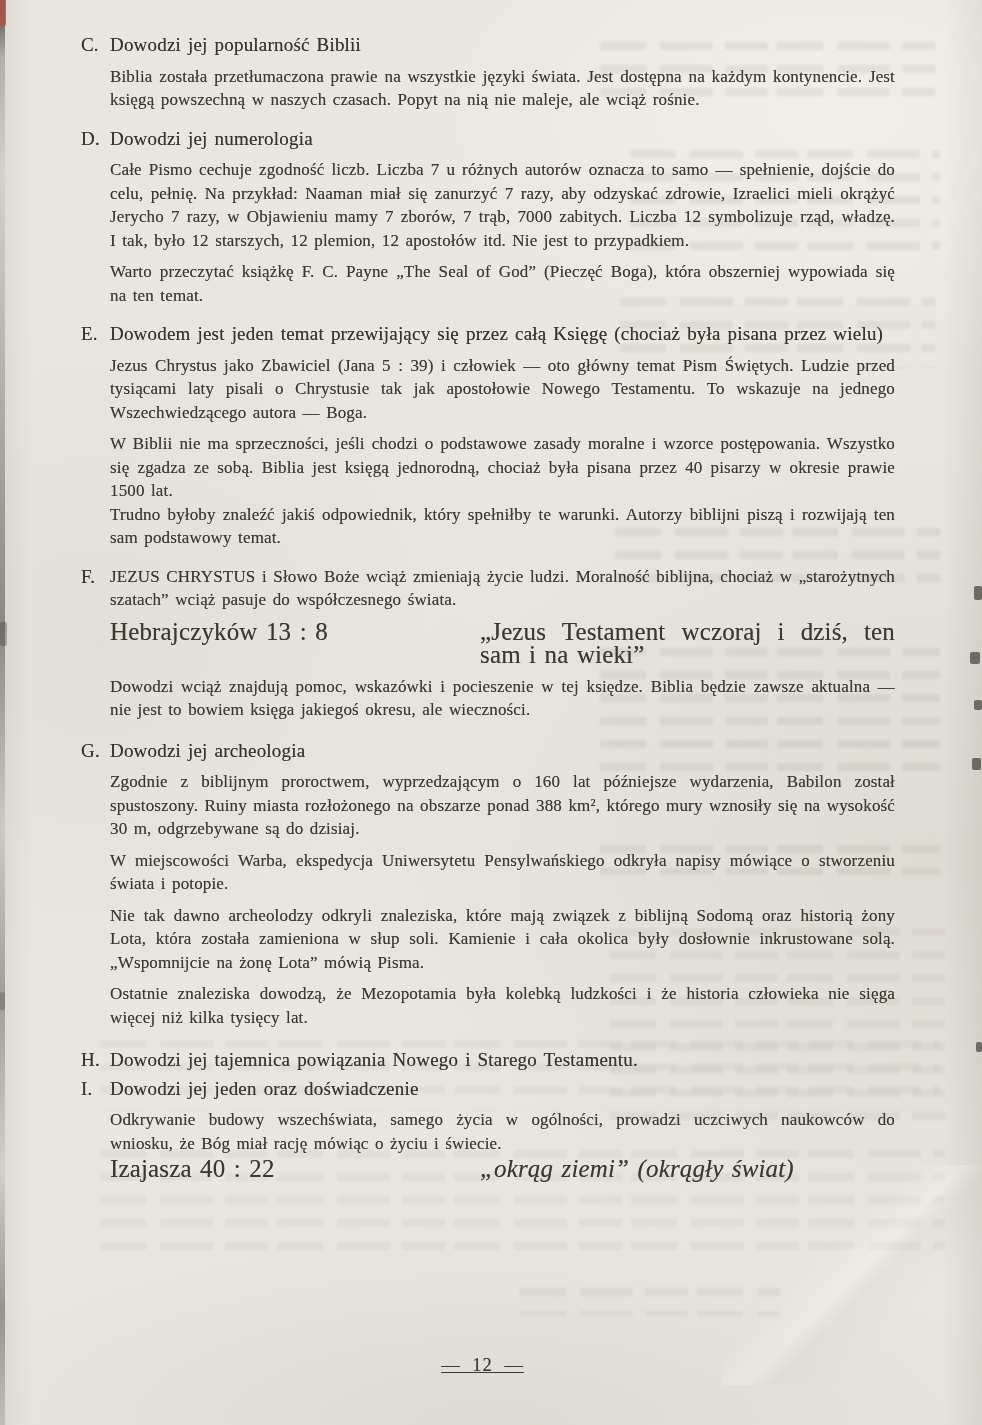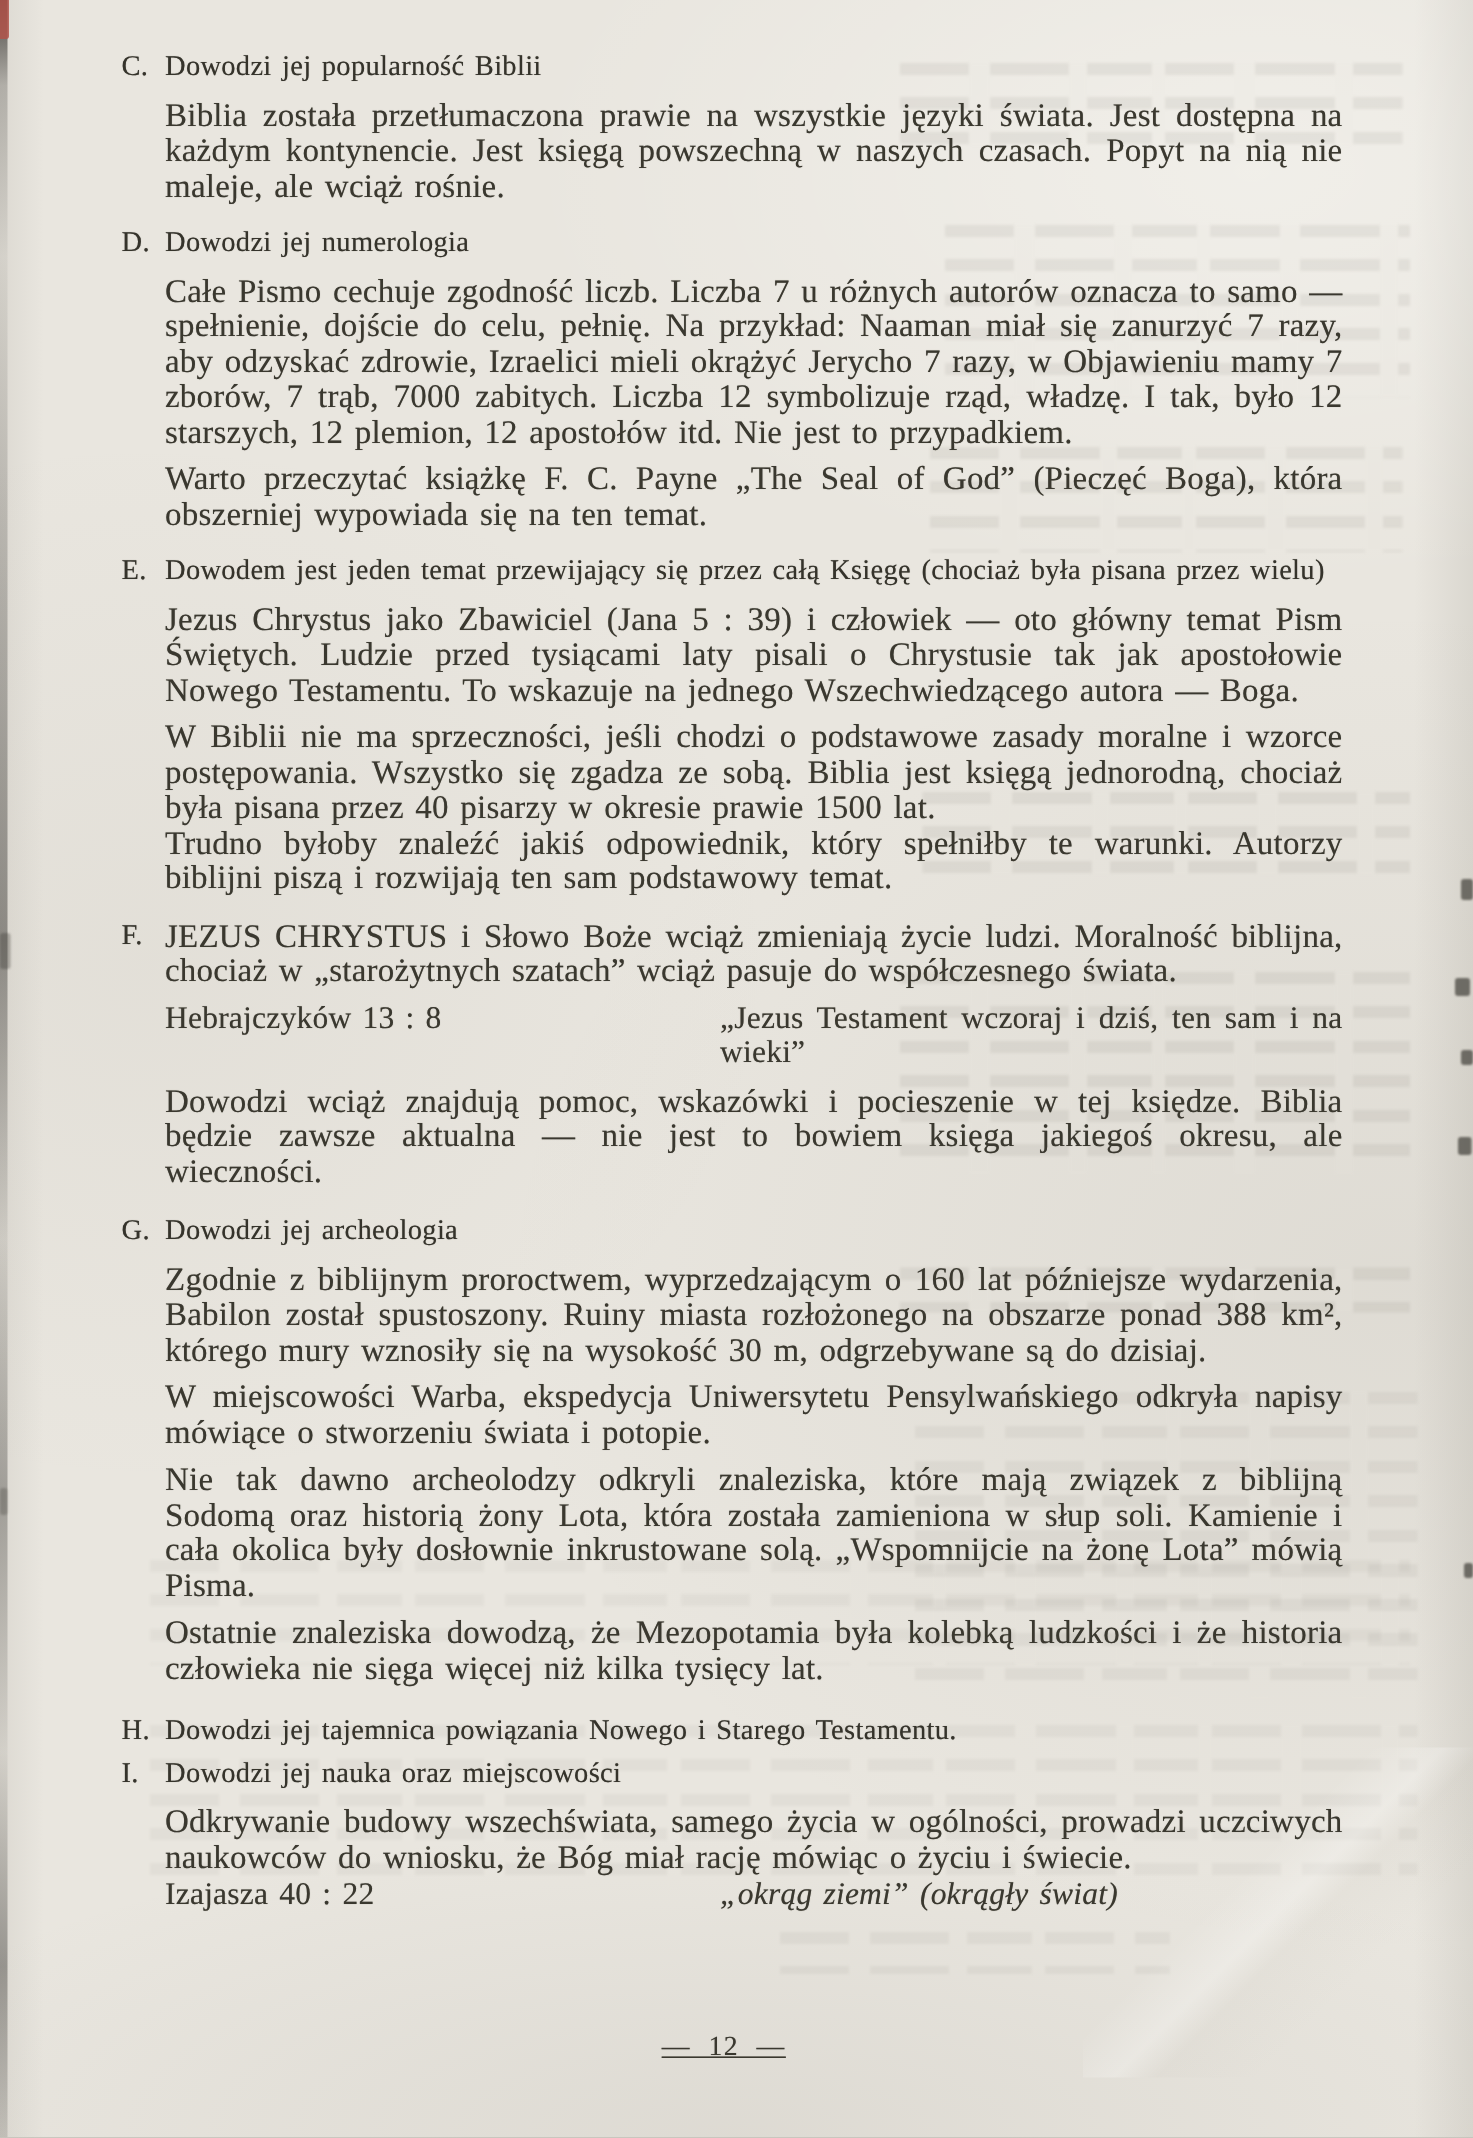--- a/index.html
+++ b/index.html
@@ -20,26 +20,26 @@
   .sec{position:relative;margin-top:15px;}
   .sec:first-child{margin-top:0;}
   .sec-tight{margin-top:5px;}
   .sec-head{
     position:relative;margin:0;font-size:19px;line-height:23.5px;font-weight:normal;
     letter-spacing:0.2px;word-spacing:2px;text-align:justify;
     color:#35332b;text-shadow:0 0 0.5px rgba(53,51,43,0.6);
   }
   .sec-letter{position:absolute;left:-29px;top:0;}
   .para{
-    margin:8px 0 0;font-size:22px;line-height:23.5px;
+    margin:8px 0 0;font-size:17px;line-height:23.5px;
     text-align:justify;letter-spacing:0.15px;word-spacing:2px;
     text-shadow:0 0 0.5px rgba(58,56,47,0.55);
   }
   .para-cont{margin-top:0;}
-  .ref-row{display:flex;margin-top:8px;font-size:21px;line-height:23.5px;
+  .ref-row{display:flex;margin-top:8px;font-size:25px;line-height:23.5px;
     letter-spacing:0.15px;word-spacing:2px;text-shadow:0 0 0.5px rgba(58,56,47,0.55);}
   .ref-row-tight{margin-top:2px;}
   .ref-label{flex:none;width:370px;}
   .ref-quote{flex:1;text-align:justify;}
   .page-number{
     position:absolute;left:90px;width:785px;top:1355px;text-align:center;
     font-size:18.5px;letter-spacing:1px;word-spacing:6px;
     text-shadow:0 0 0.5px rgba(58,56,47,0.5);
     text-decoration:underline;
   }
@@ -129,21 +129,21 @@
       <p class="para">W miejscowości Warba, ekspedycja Uniwersytetu Pensylwańskiego odkryła napisy mówiące o stworzeniu świata i potopie.</p>
       <p class="para">Nie tak dawno archeolodzy odkryli znaleziska, które mają związek z biblijną Sodomą oraz historią żony Lota, która została zamieniona w słup soli. Kamienie i cała okolica były dosłownie inkrustowane solą. „Wspomnijcie na żonę Lota” mówią Pisma.</p>
       <p class="para">Ostatnie znaleziska dowodzą, że Mezopotamia była kolebką ludzkości i że historia człowieka nie sięga więcej niż kilka tysięcy lat.</p>
     </div>
 
     <div class="sec" style="margin-top:19px;">
       <h3 class="sec-head"><span class="sec-letter">H.</span><span>Dowodzi jej tajemnica powiązania Nowego i Starego Testamentu.</span></h3>
     </div>
 
     <div class="sec sec-tight">
-      <h3 class="sec-head"><span class="sec-letter">I.</span><span>Dowodzi jej nauka oraz miejscowości</span></h3>
+      <h3 class="sec-head"><span class="sec-letter">I.</span><span>Dowodzi jej jeden oraz doświadczenie</span></h3>
       <p class="para">Odkrywanie budowy wszechświata, samego życia w ogólności, prowadzi uczciwych naukowców do wniosku, że Bóg miał rację mówiąc o życiu i świecie.</p>
       <div class="ref-row ref-row-tight">
         <span class="ref-label">Izajasza 40 : 22</span>
         <span class="ref-quote" style="text-align:left;font-style:italic;">„okrąg ziemi” (okrągły świat)</span>
       </div>
     </div>
 
   </div>
 
   <div class="page-number">— 12 —</div>

